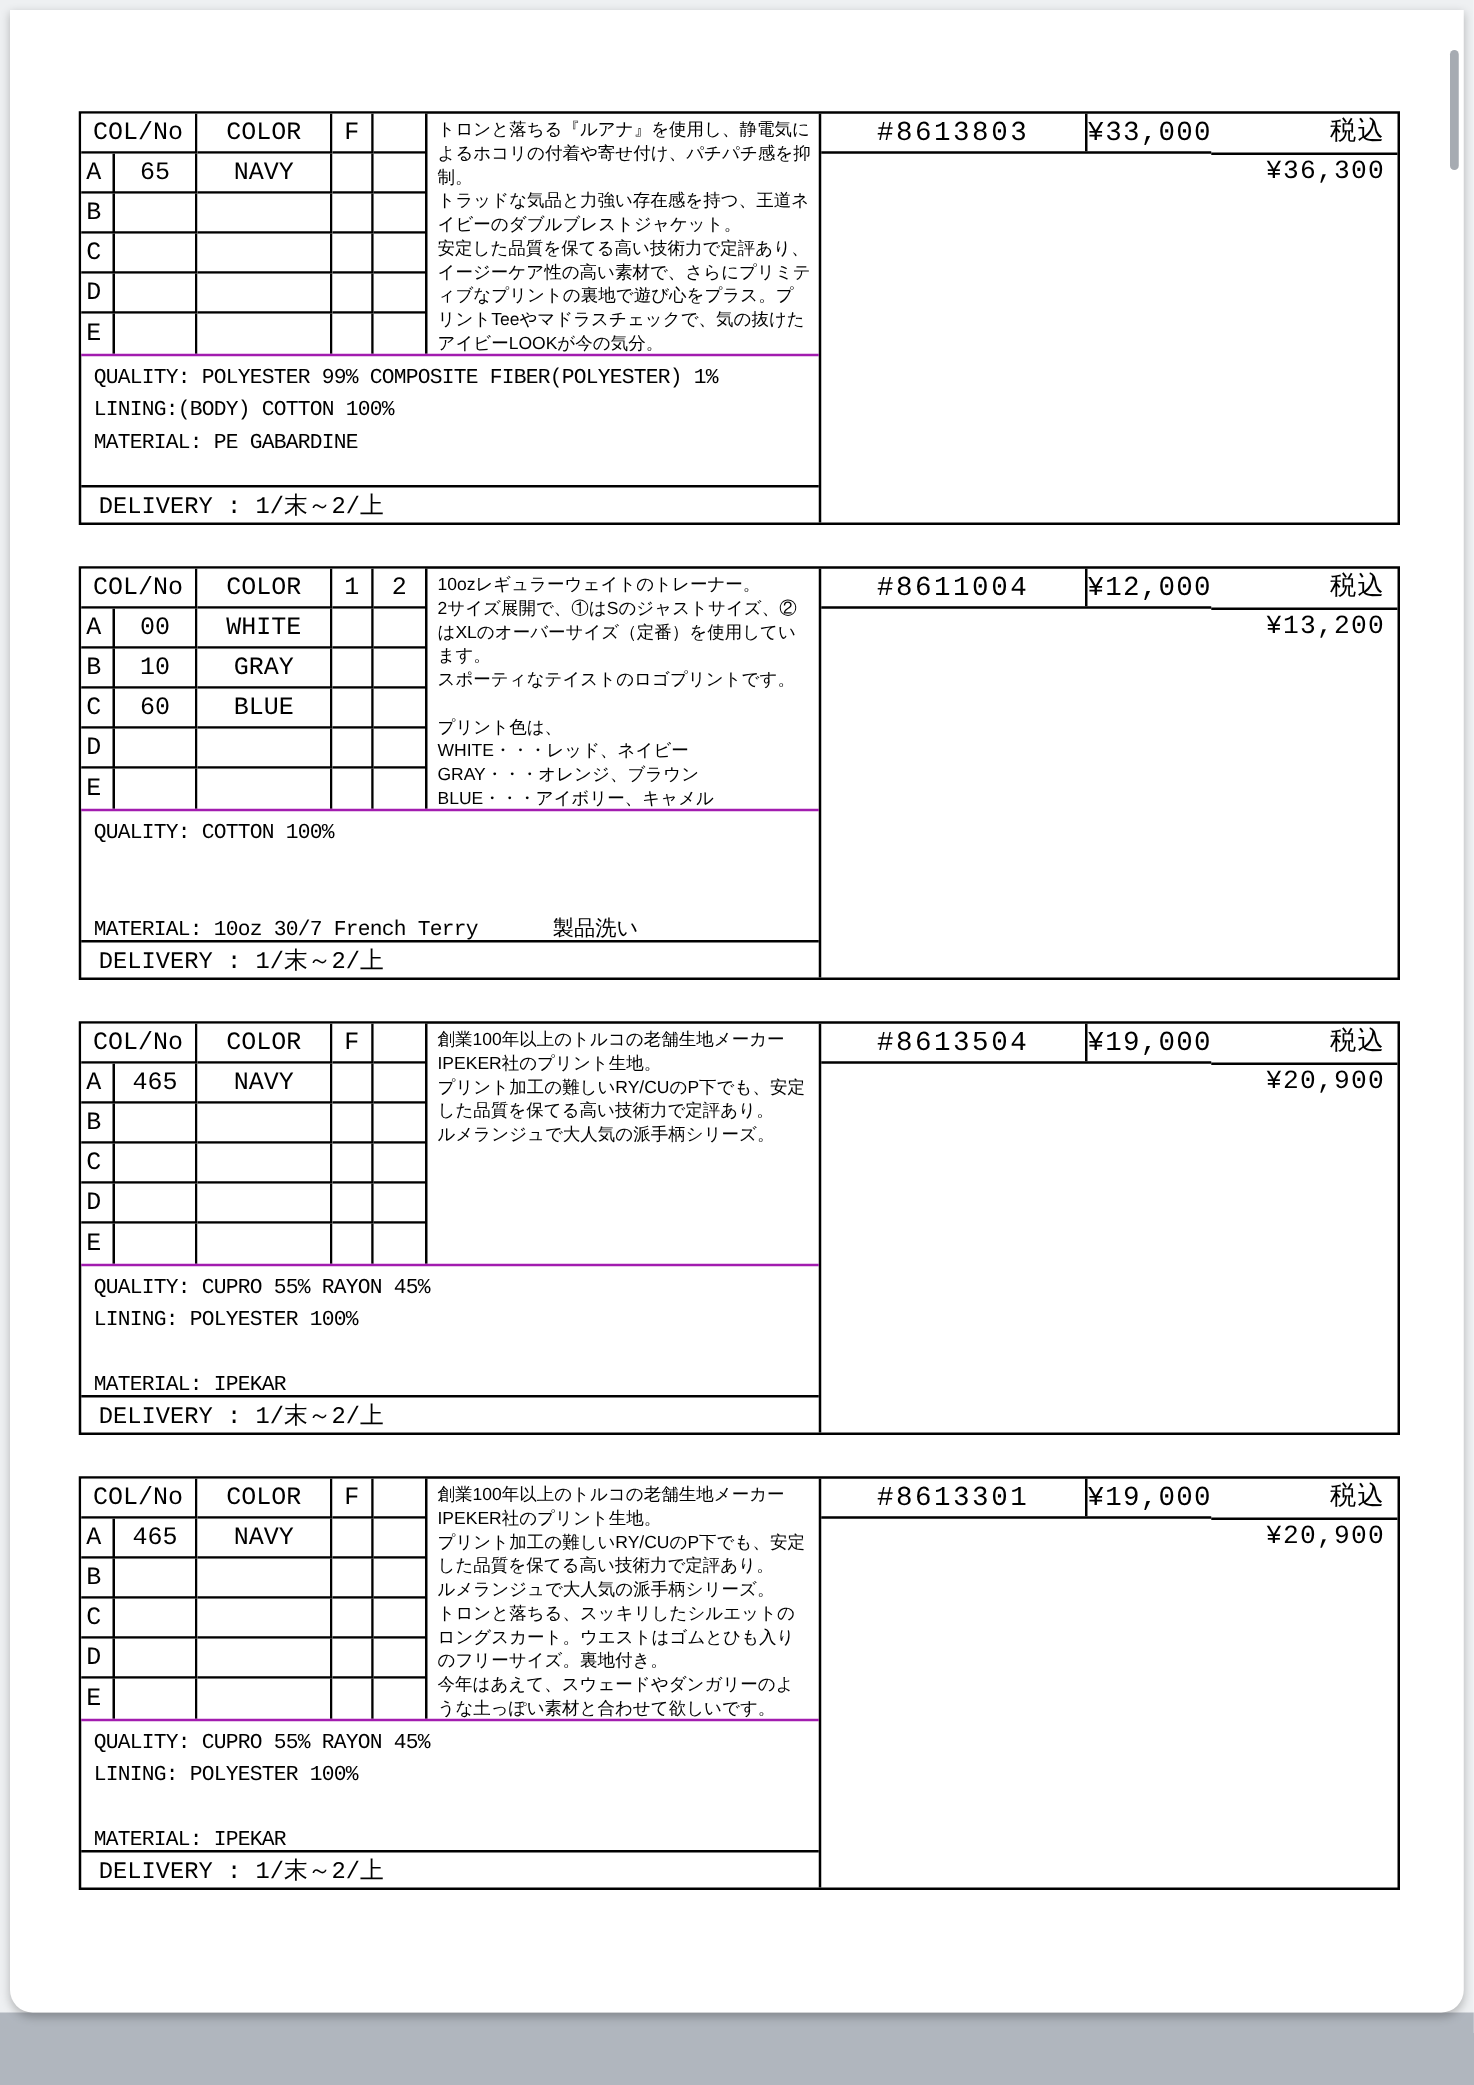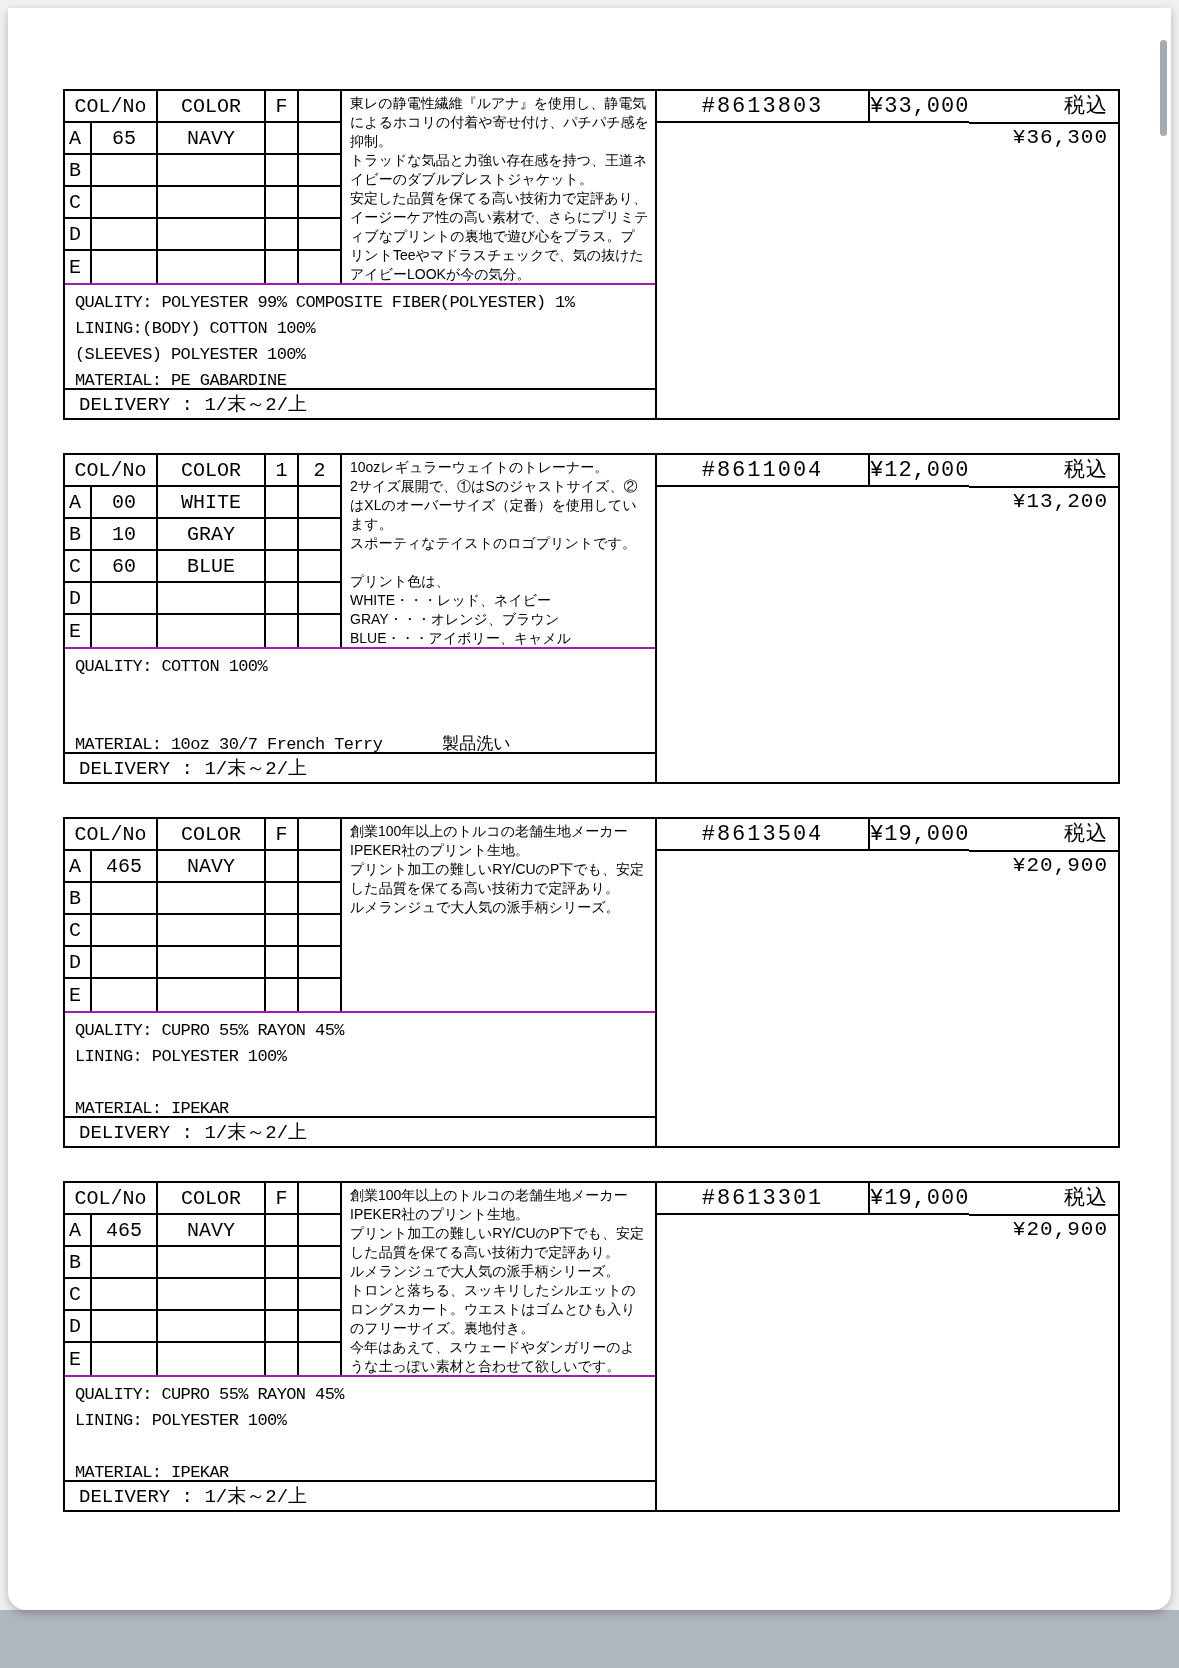--- a/index.html
+++ b/index.html
@@ -87,29 +87,28 @@
               <div class="c"></div>
               <div class="c"></div>
               <div class="c last"></div>
             <div class="c l rowE">E</div>
               <div class="c rowE"></div>
               <div class="c rowE"></div>
               <div class="c rowE"></div>
               <div class="c rowE last"></div>
           </div>
           <div class="desc">
-            <p>東レの静電性繊維『ルアナ』を使用し、静電気によるホコリの付着や寄せ付け、パチパチ感を抑制。</p>
+            <p>トロンと落ちる『ルアナ』を使用し、静電気によるホコリの付着や寄せ付け、パチパチ感を抑制。</p>
             <p>トラッドな気品と力強い存在感を持つ、王道ネイビーのダブルブレストジャケット。</p>
             <p>安定した品質を保てる高い技術力で定評あり、イージーケア性の高い素材で、さらにプリミティブなプリントの裏地で遊び心をプラス。プリントTeeやマドラスチェックで、気の抜けたアイビーLOOKが今の気分。</p>
           </div>
         </div>
         <div class="specs">
           <p>QUALITY: POLYESTER 99% COMPOSITE FIBER(POLYESTER) 1%</p>
           <p>LINING:(BODY) COTTON 100%</p>
-          <p>(SLEEVES) POLYESTER 100%</p>
           <p>MATERIAL: PE GABARDINE</p>
         </div>
         <div class="delivery">
             <span>DELIVERY : 1/末～2/上</span>
           </div>
       </div>
       <div class="right">
         <div class="prow">
           <div class="pnum">#8613803</div>
           <div class="pprice">¥33,000</div>

